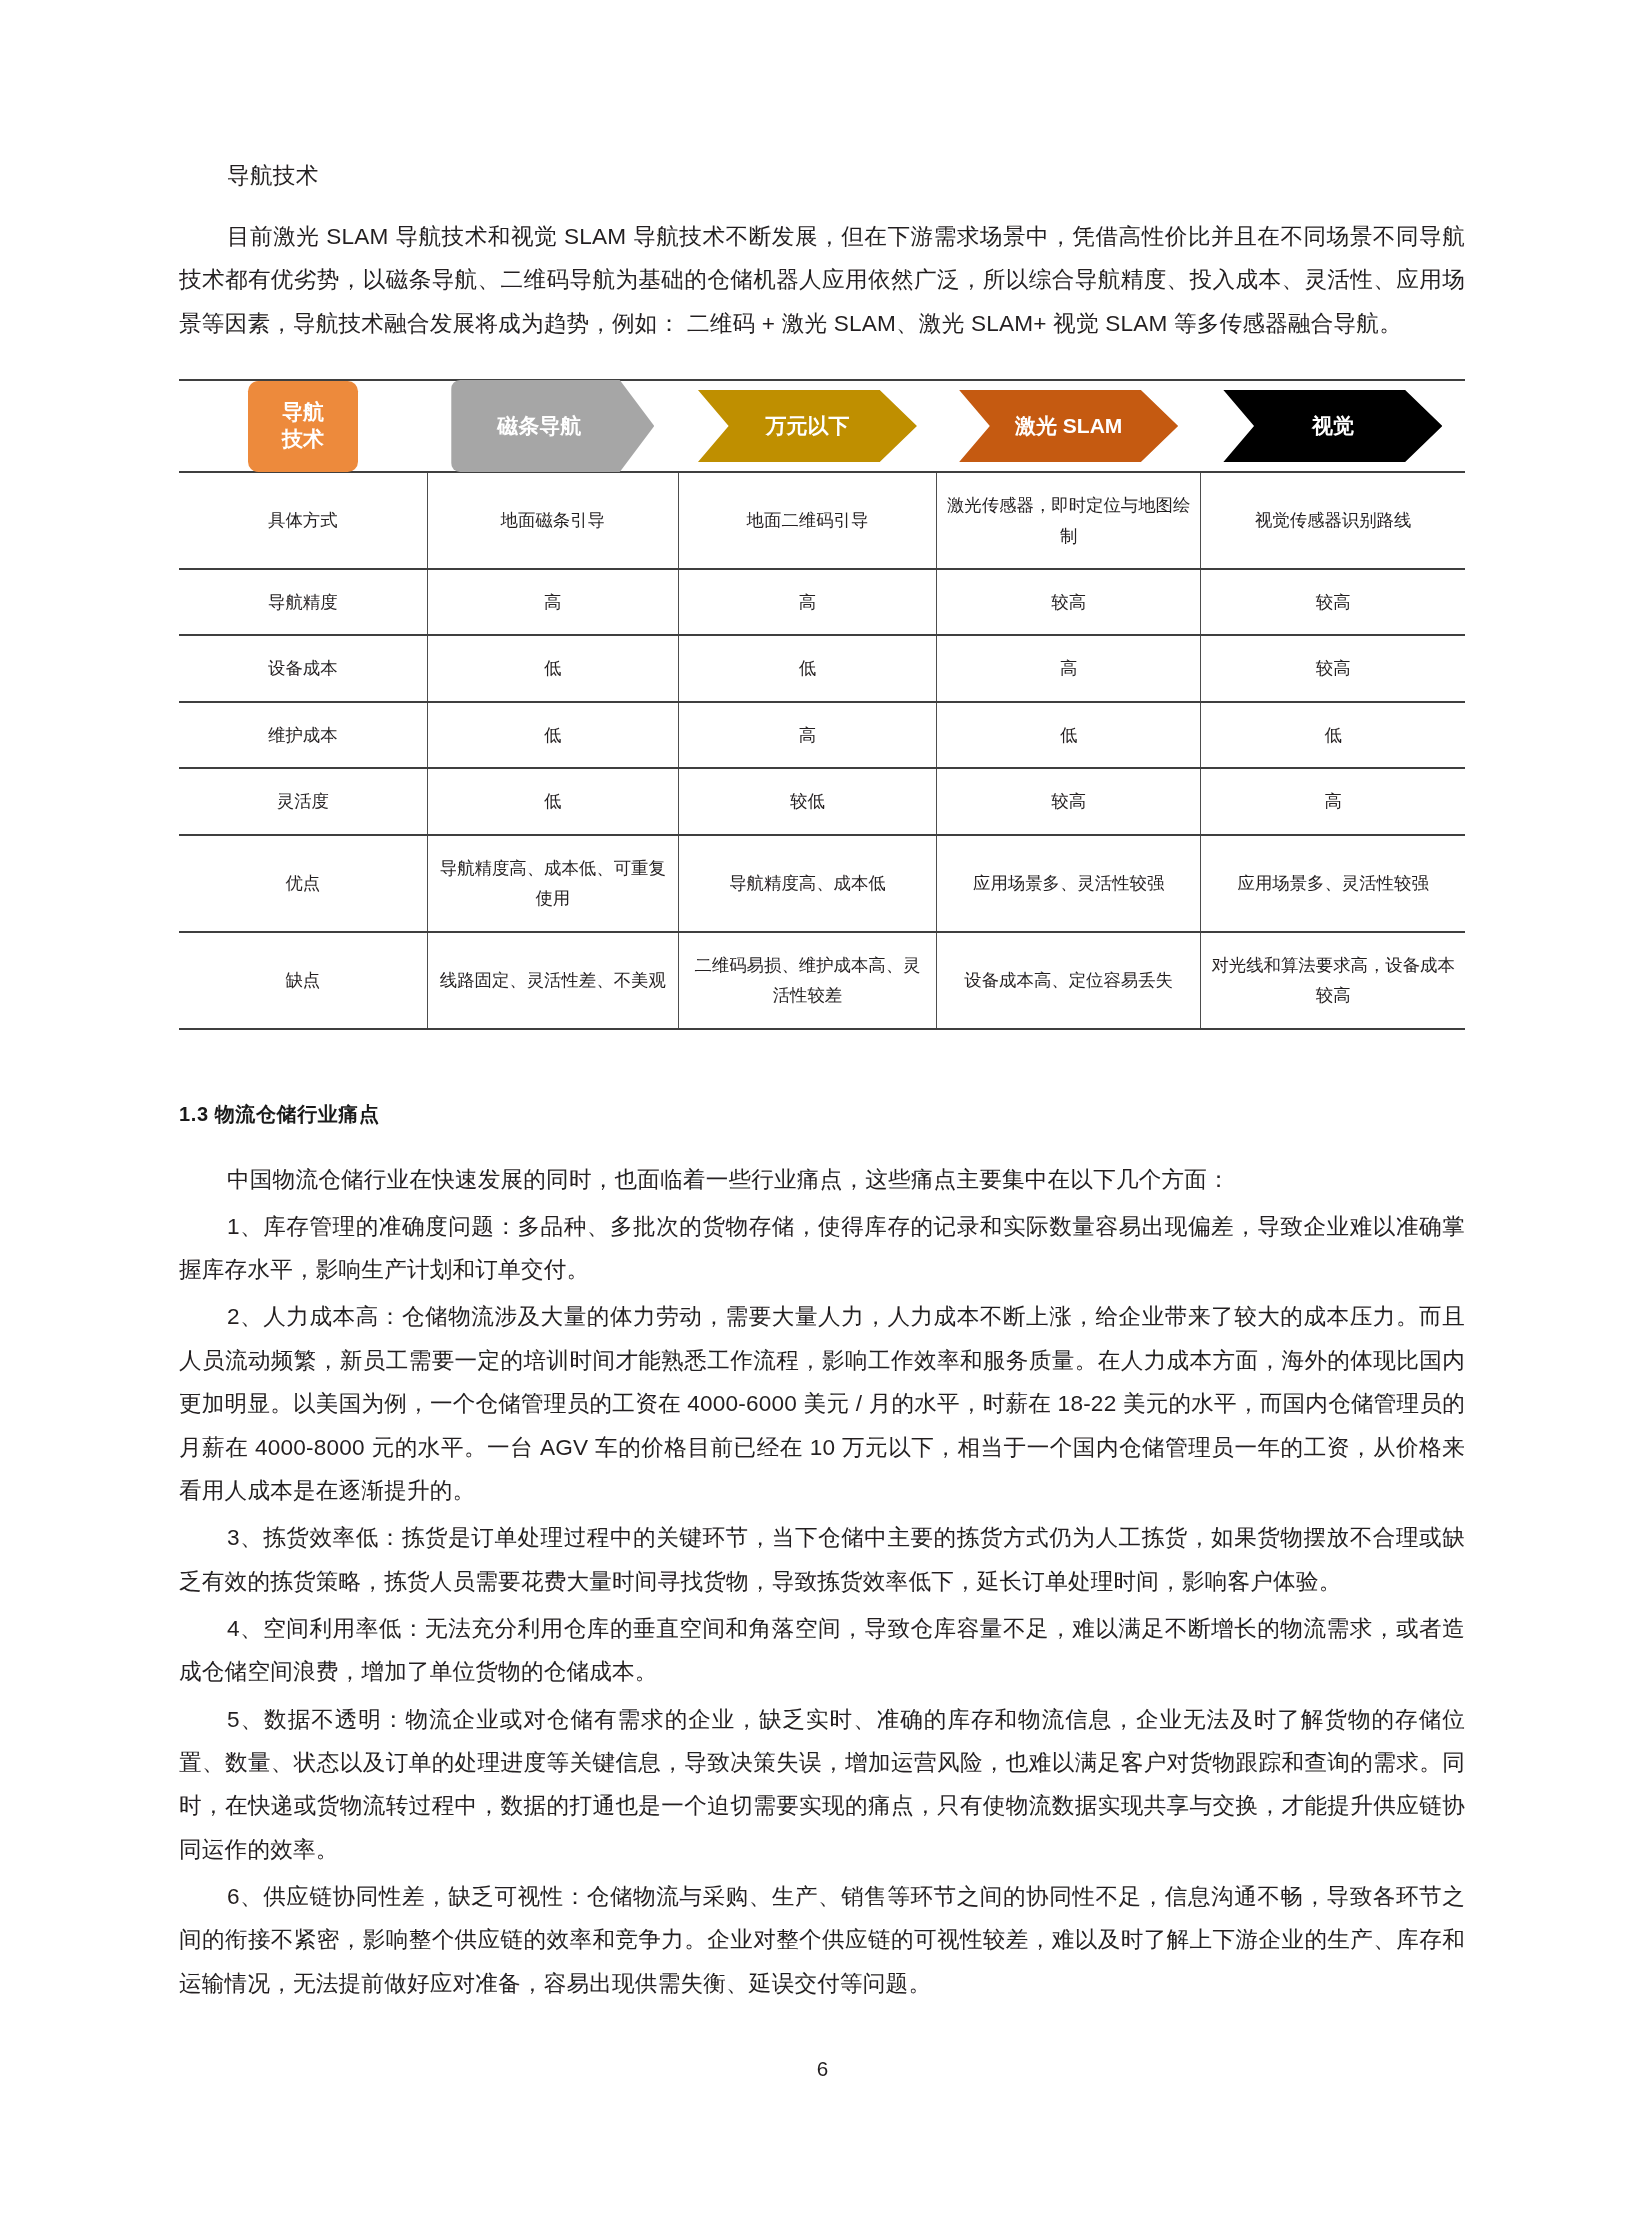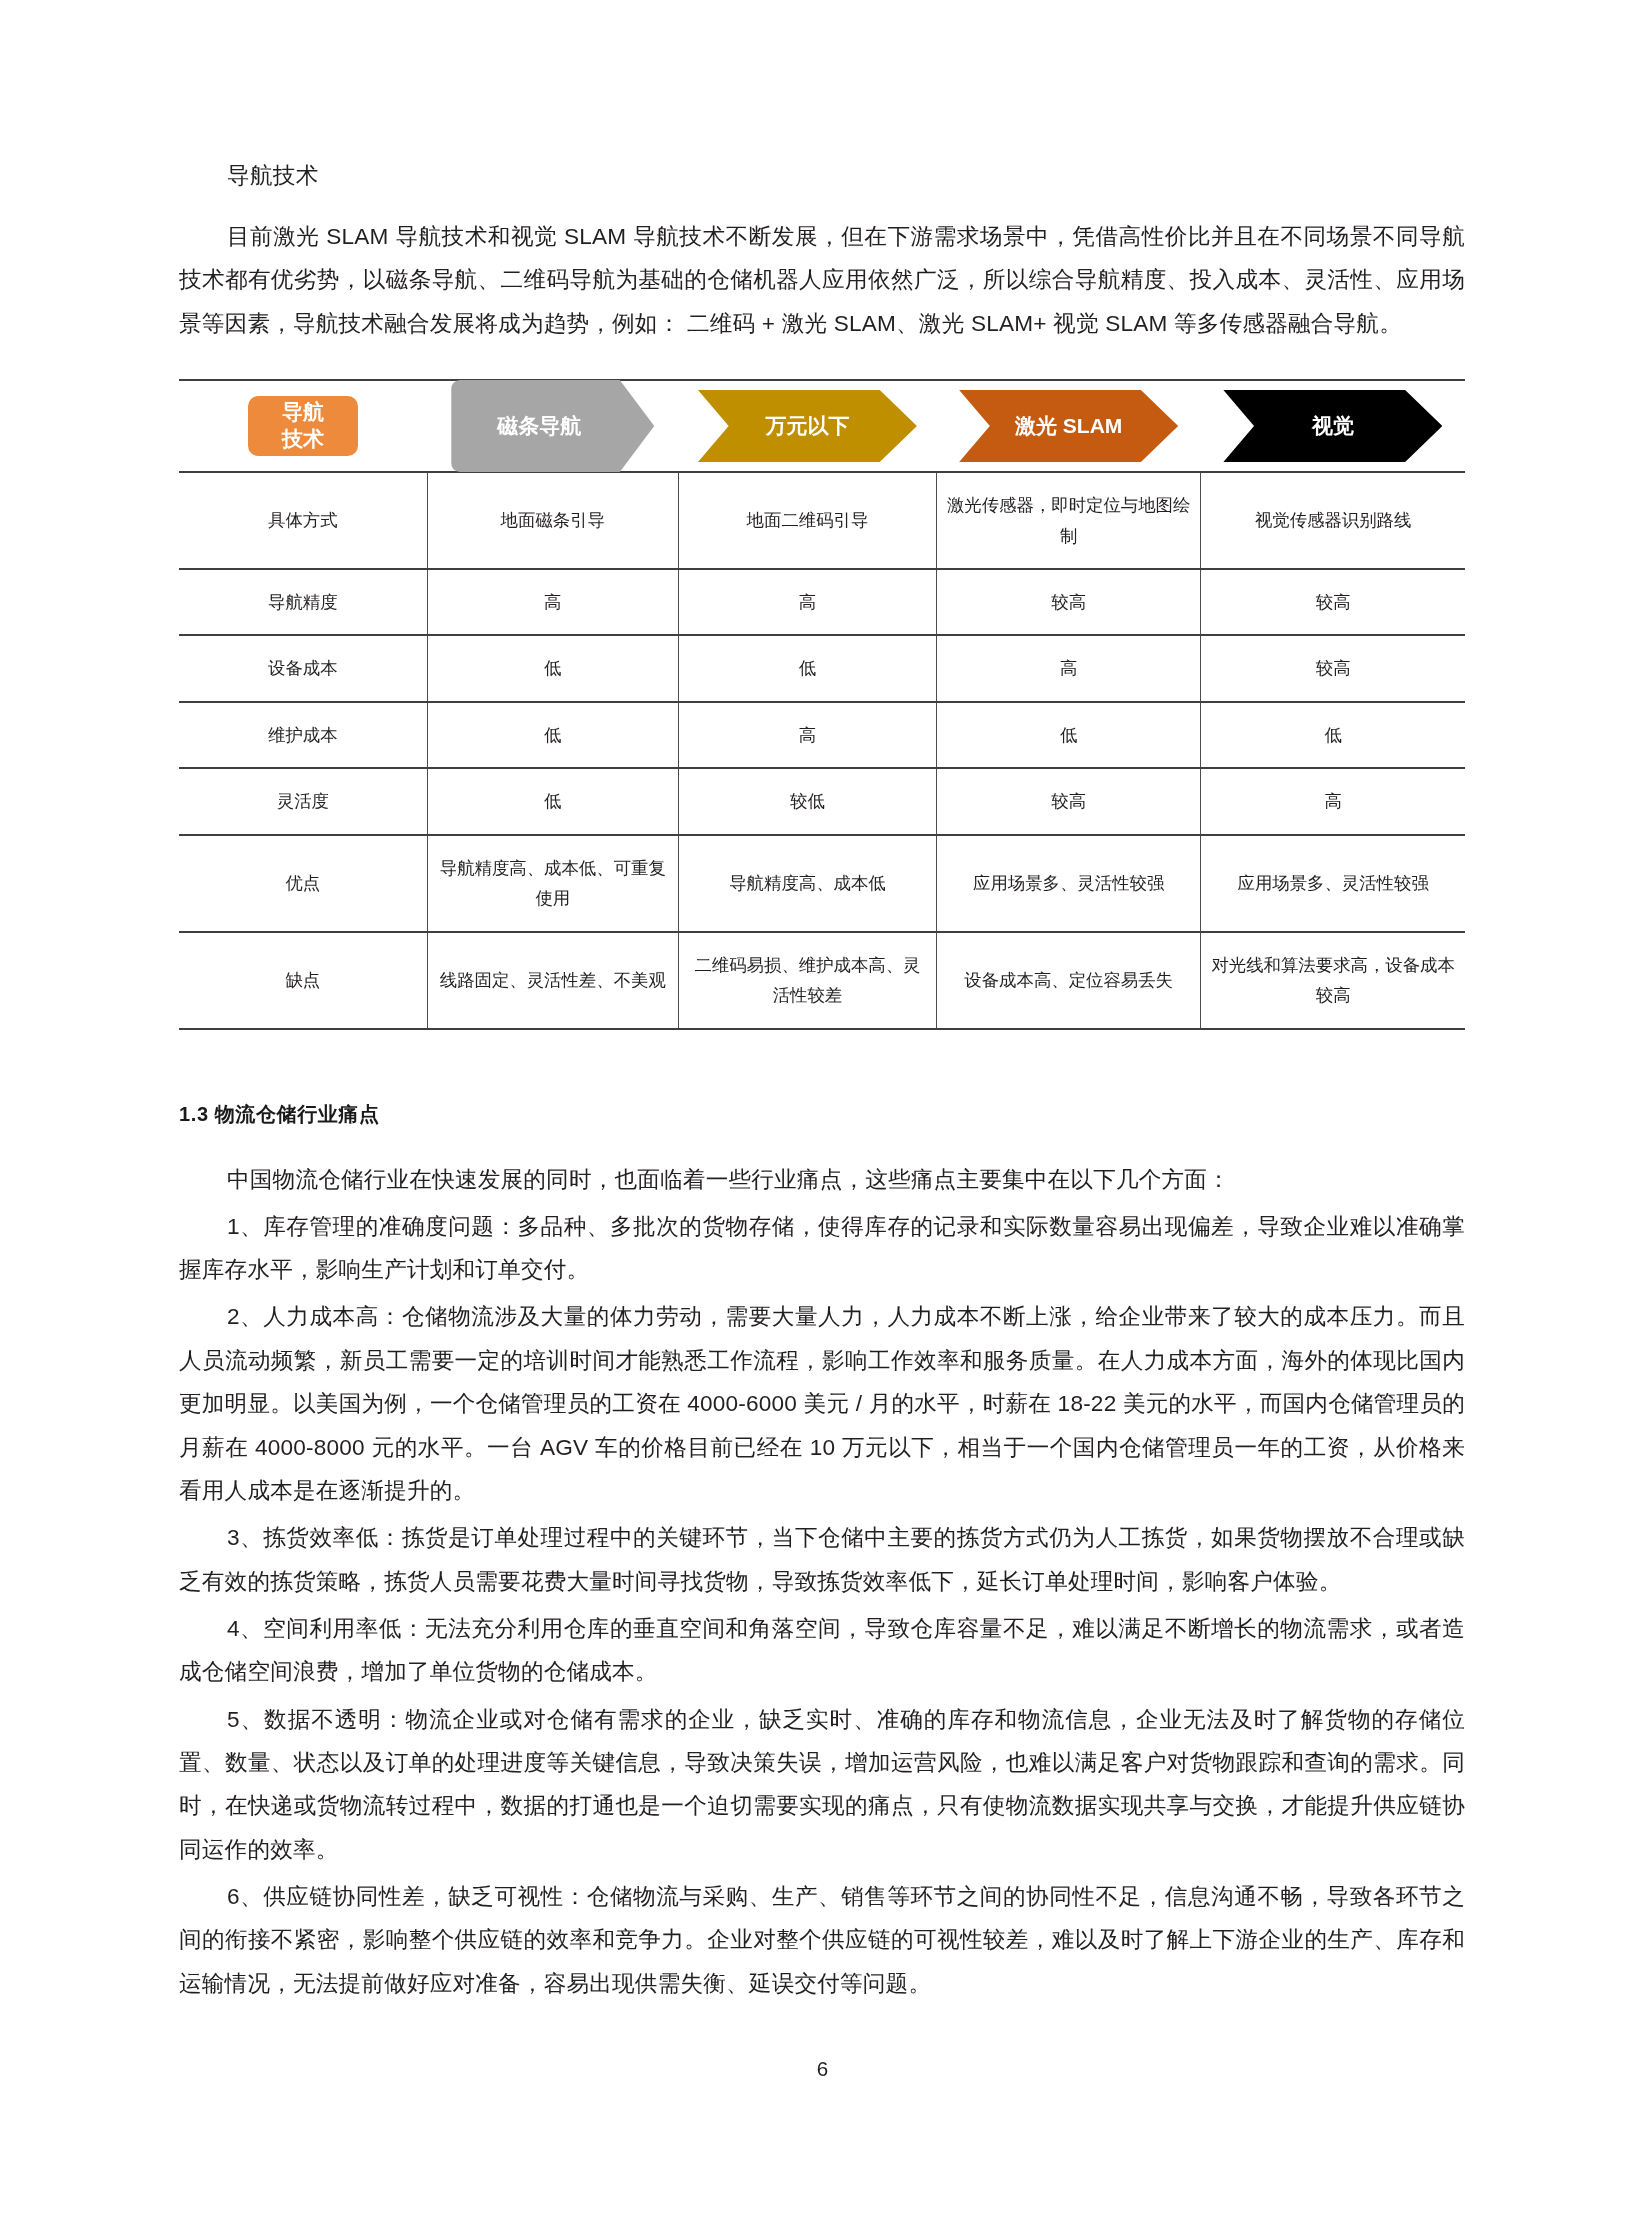--- a/index.html
+++ b/index.html
@@ -100,21 +100,21 @@
     font-weight: bold;
     line-height: 1.28;
     display: flex;
     align-items: center;
     justify-content: center;
     text-align: center;
     box-sizing: border-box;
   }
   .banner.rounded {
     width: 110px;
-    height: 60px;
+    height: 91px;
     border-radius: 10.3px;
     flex-direction: column;
   }
   .banner.pentagon {
     width: 203px;
     height: 92px;
     clip-path: polygon(0 0, 83% 0, 100% 50%, 83% 100%, 0 100%);
     padding-right: 27px;
     border-radius: 9px 0 0 9px;
   }

